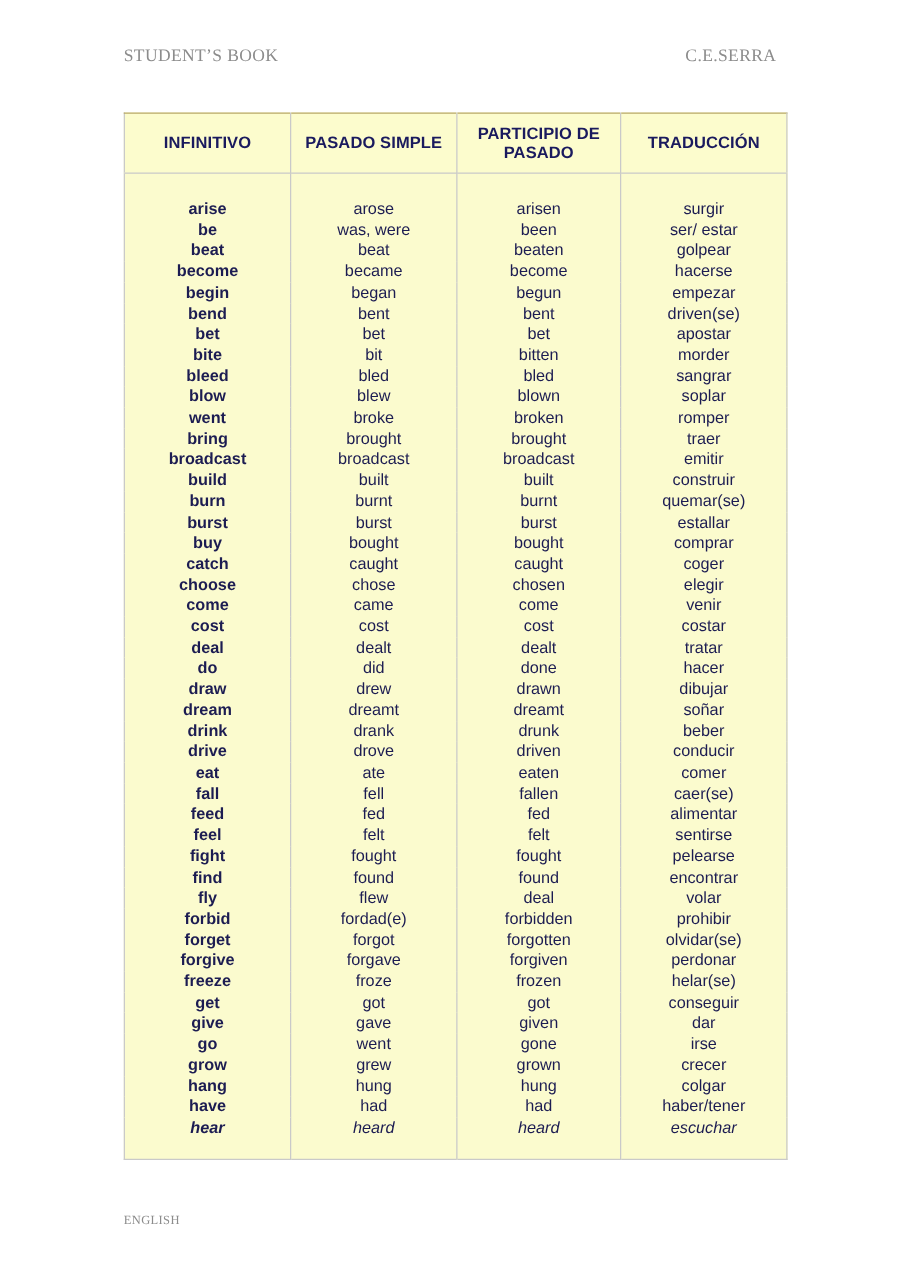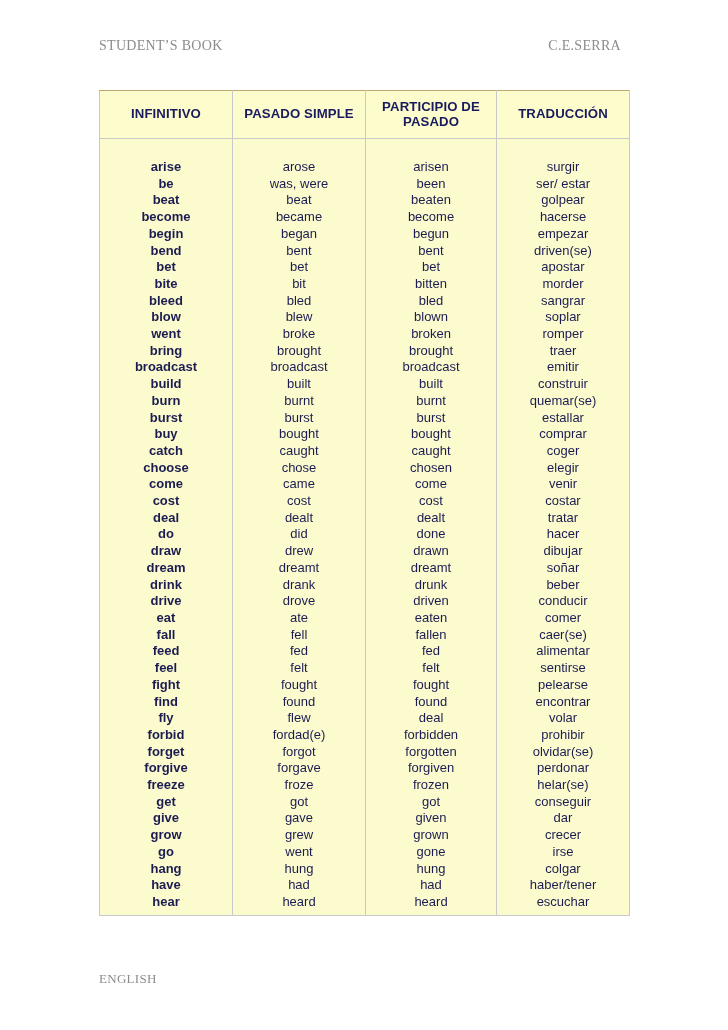--- a/index.html
+++ b/index.html
@@ -88,34 +88,34 @@
     height: 16.7px;
     text-align: center;
     vertical-align: middle;
     padding: 0;
     border-right: 1px solid #c9c9c9;
     white-space: nowrap;
   }
   .verb-table tbody td:last-child { border-right: none; }
 
   .verb-table tbody tr:first-child td { padding-top: 20px; }
-  .verb-table tbody tr:last-child td  { padding-bottom: 4px; }
+  .verb-table tbody tr:last-child td  { padding-bottom: 16px; font-style: italic; }
 
   .verb-table tbody td.infinitive {
     font-weight: bold;
   }
 
   
   .page-footer {
     position: absolute;
     left: 99px;
     top: 971px;
     width: 522px;
     font-family: "Liberation Serif", serif;
-    font-size: 13px;
+    font-size: 10px;
     letter-spacing: 0.3px;
     color: #8c8c8c;
     text-align: left;
   }
 </style>
 </head>
 <body>
 
 <div class="page">
 
@@ -374,32 +374,32 @@
           <td class="past-participle">got</td>
           <td class="translation">conseguir</td>
         </tr>
         <tr>
           <td class="infinitive">give</td>
           <td class="past-simple">gave</td>
           <td class="past-participle">given</td>
           <td class="translation">dar</td>
         </tr>
         <tr>
+          <td class="infinitive">go</td>
+          <td class="past-simple">went</td>
+          <td class="past-participle">gone</td>
+          <td class="translation">irse</td>
+        </tr>
+        <tr>
           <td class="infinitive">grow</td>
           <td class="past-simple">grew</td>
           <td class="past-participle">grown</td>
           <td class="translation">crecer</td>
         </tr>
         <tr>
-          <td class="infinitive">go</td>
-          <td class="past-simple">went</td>
-          <td class="past-participle">gone</td>
-          <td class="translation">irse</td>
-        </tr>
-        <tr>
           <td class="infinitive">hang</td>
           <td class="past-simple">hung</td>
           <td class="past-participle">hung</td>
           <td class="translation">colgar</td>
         </tr>
         <tr>
           <td class="infinitive">have</td>
           <td class="past-simple">had</td>
           <td class="past-participle">had</td>
           <td class="translation">haber/tener</td>

